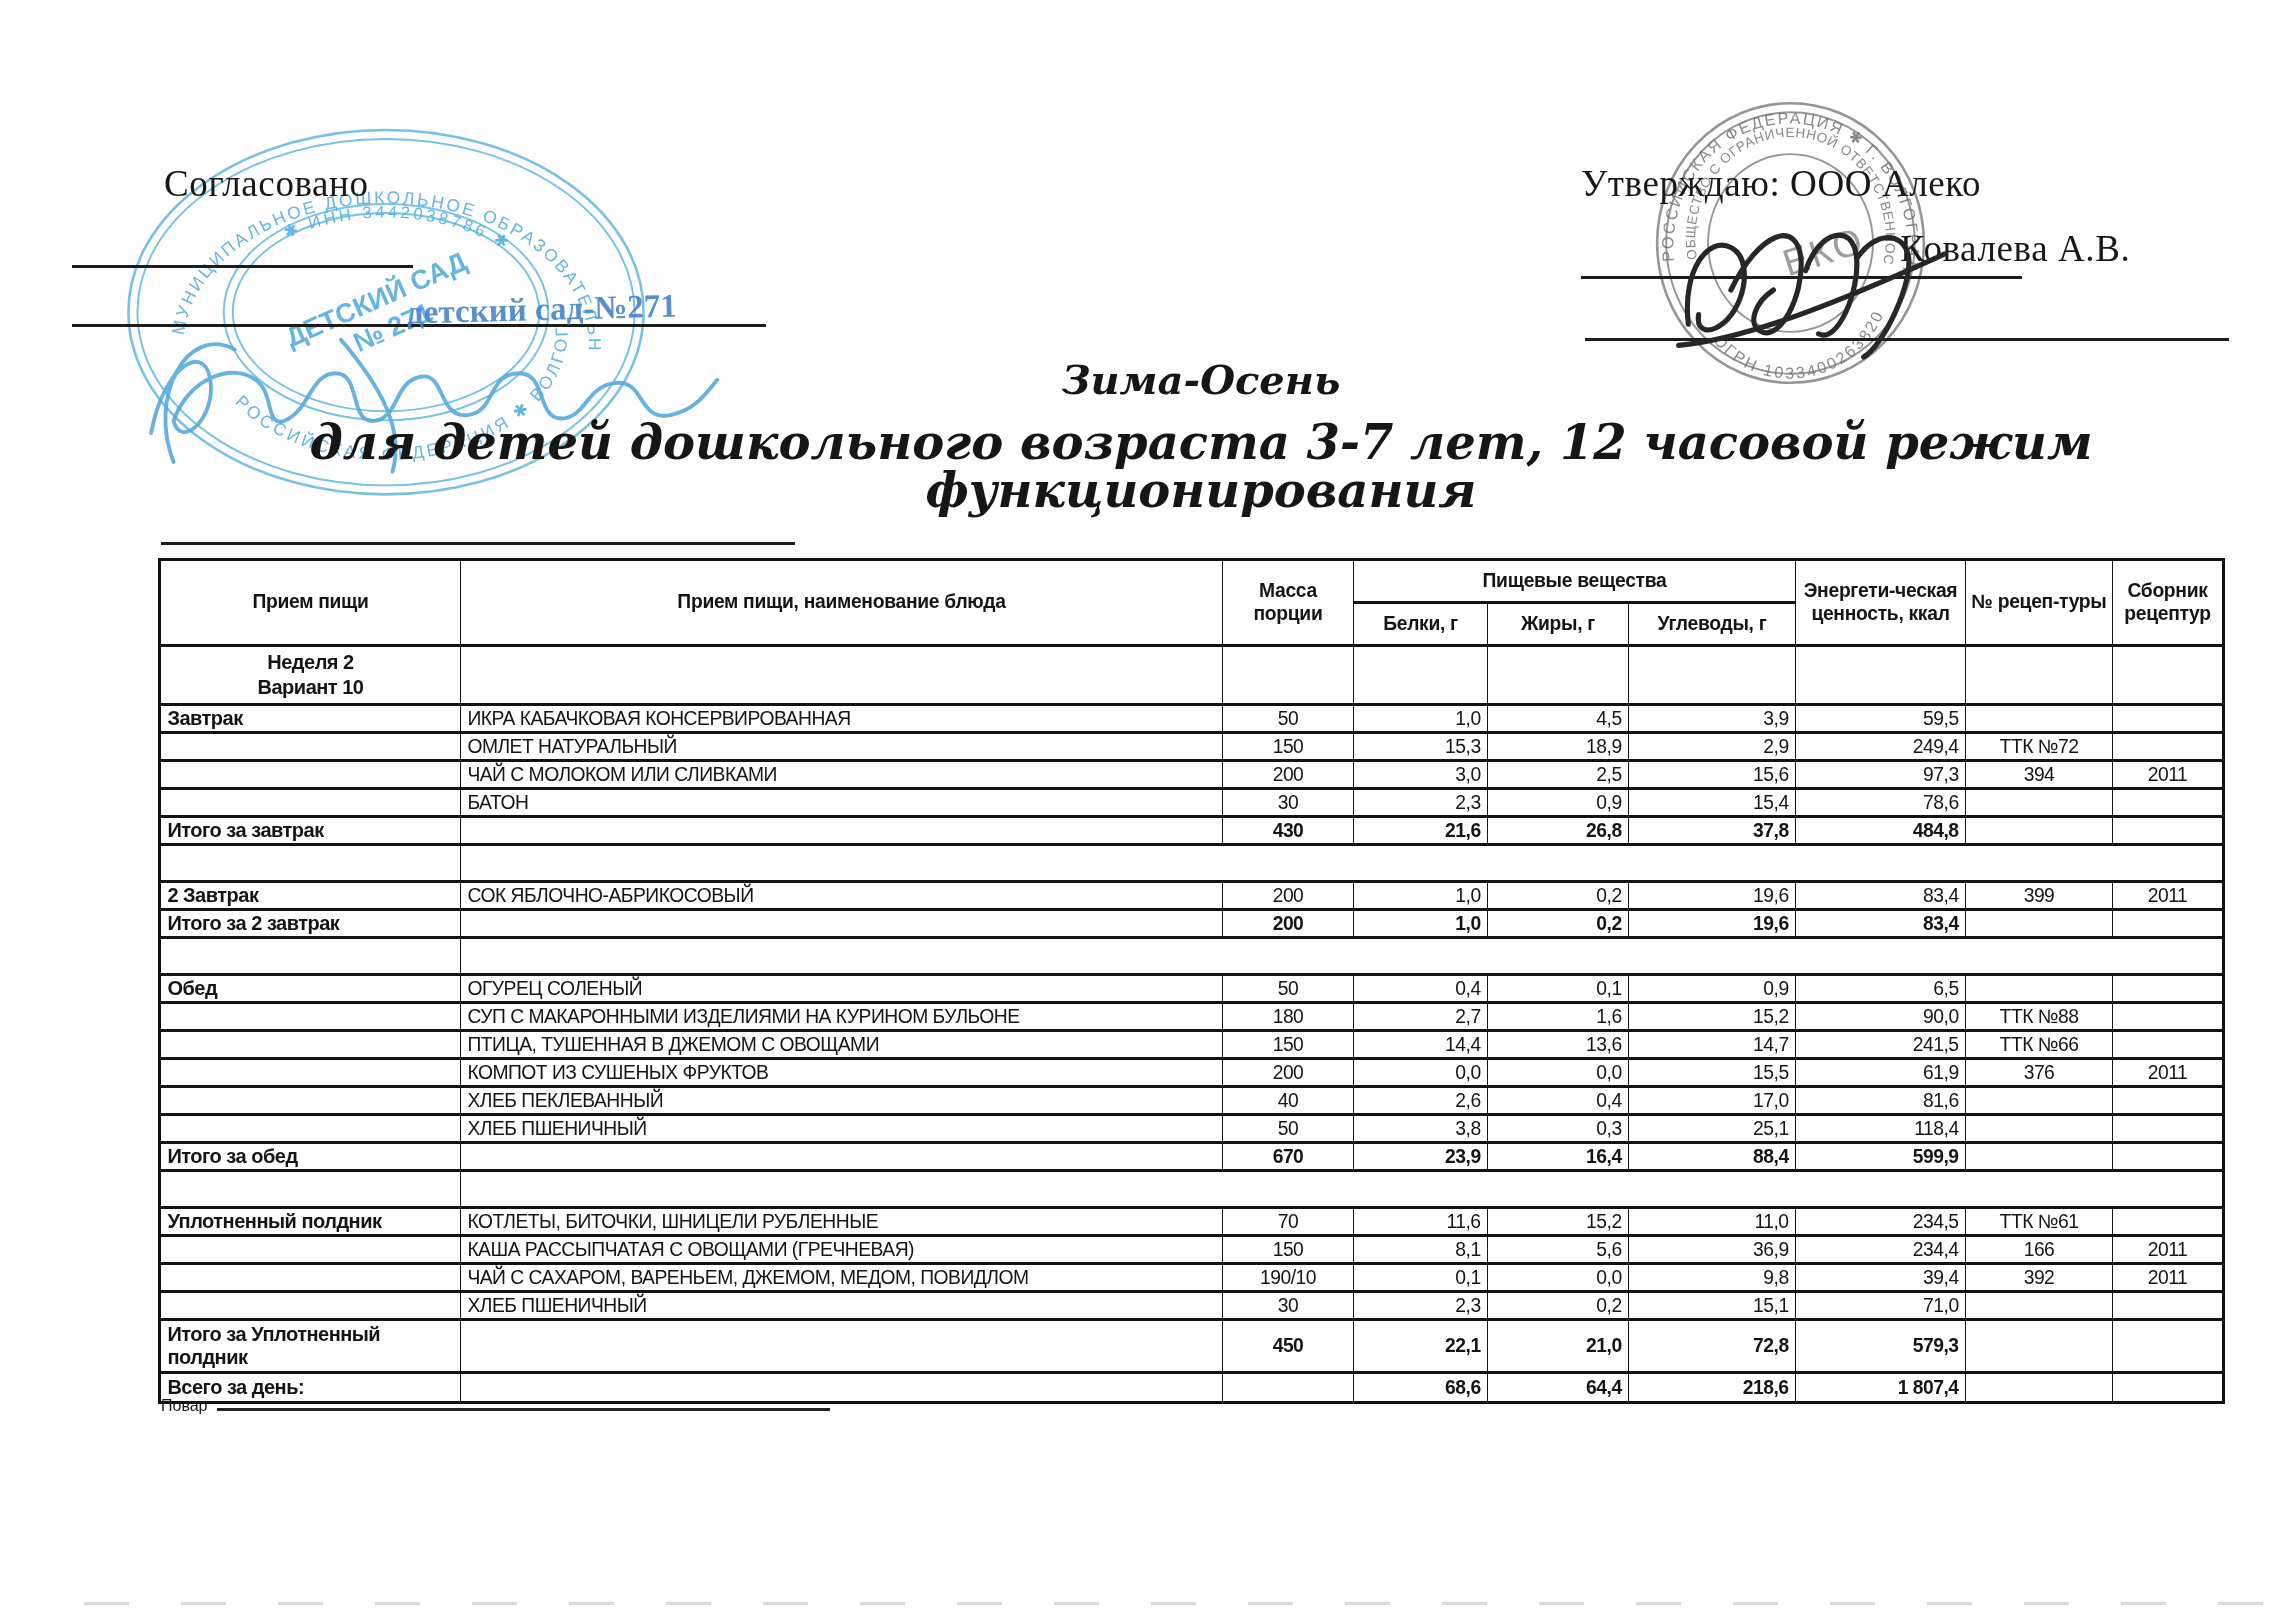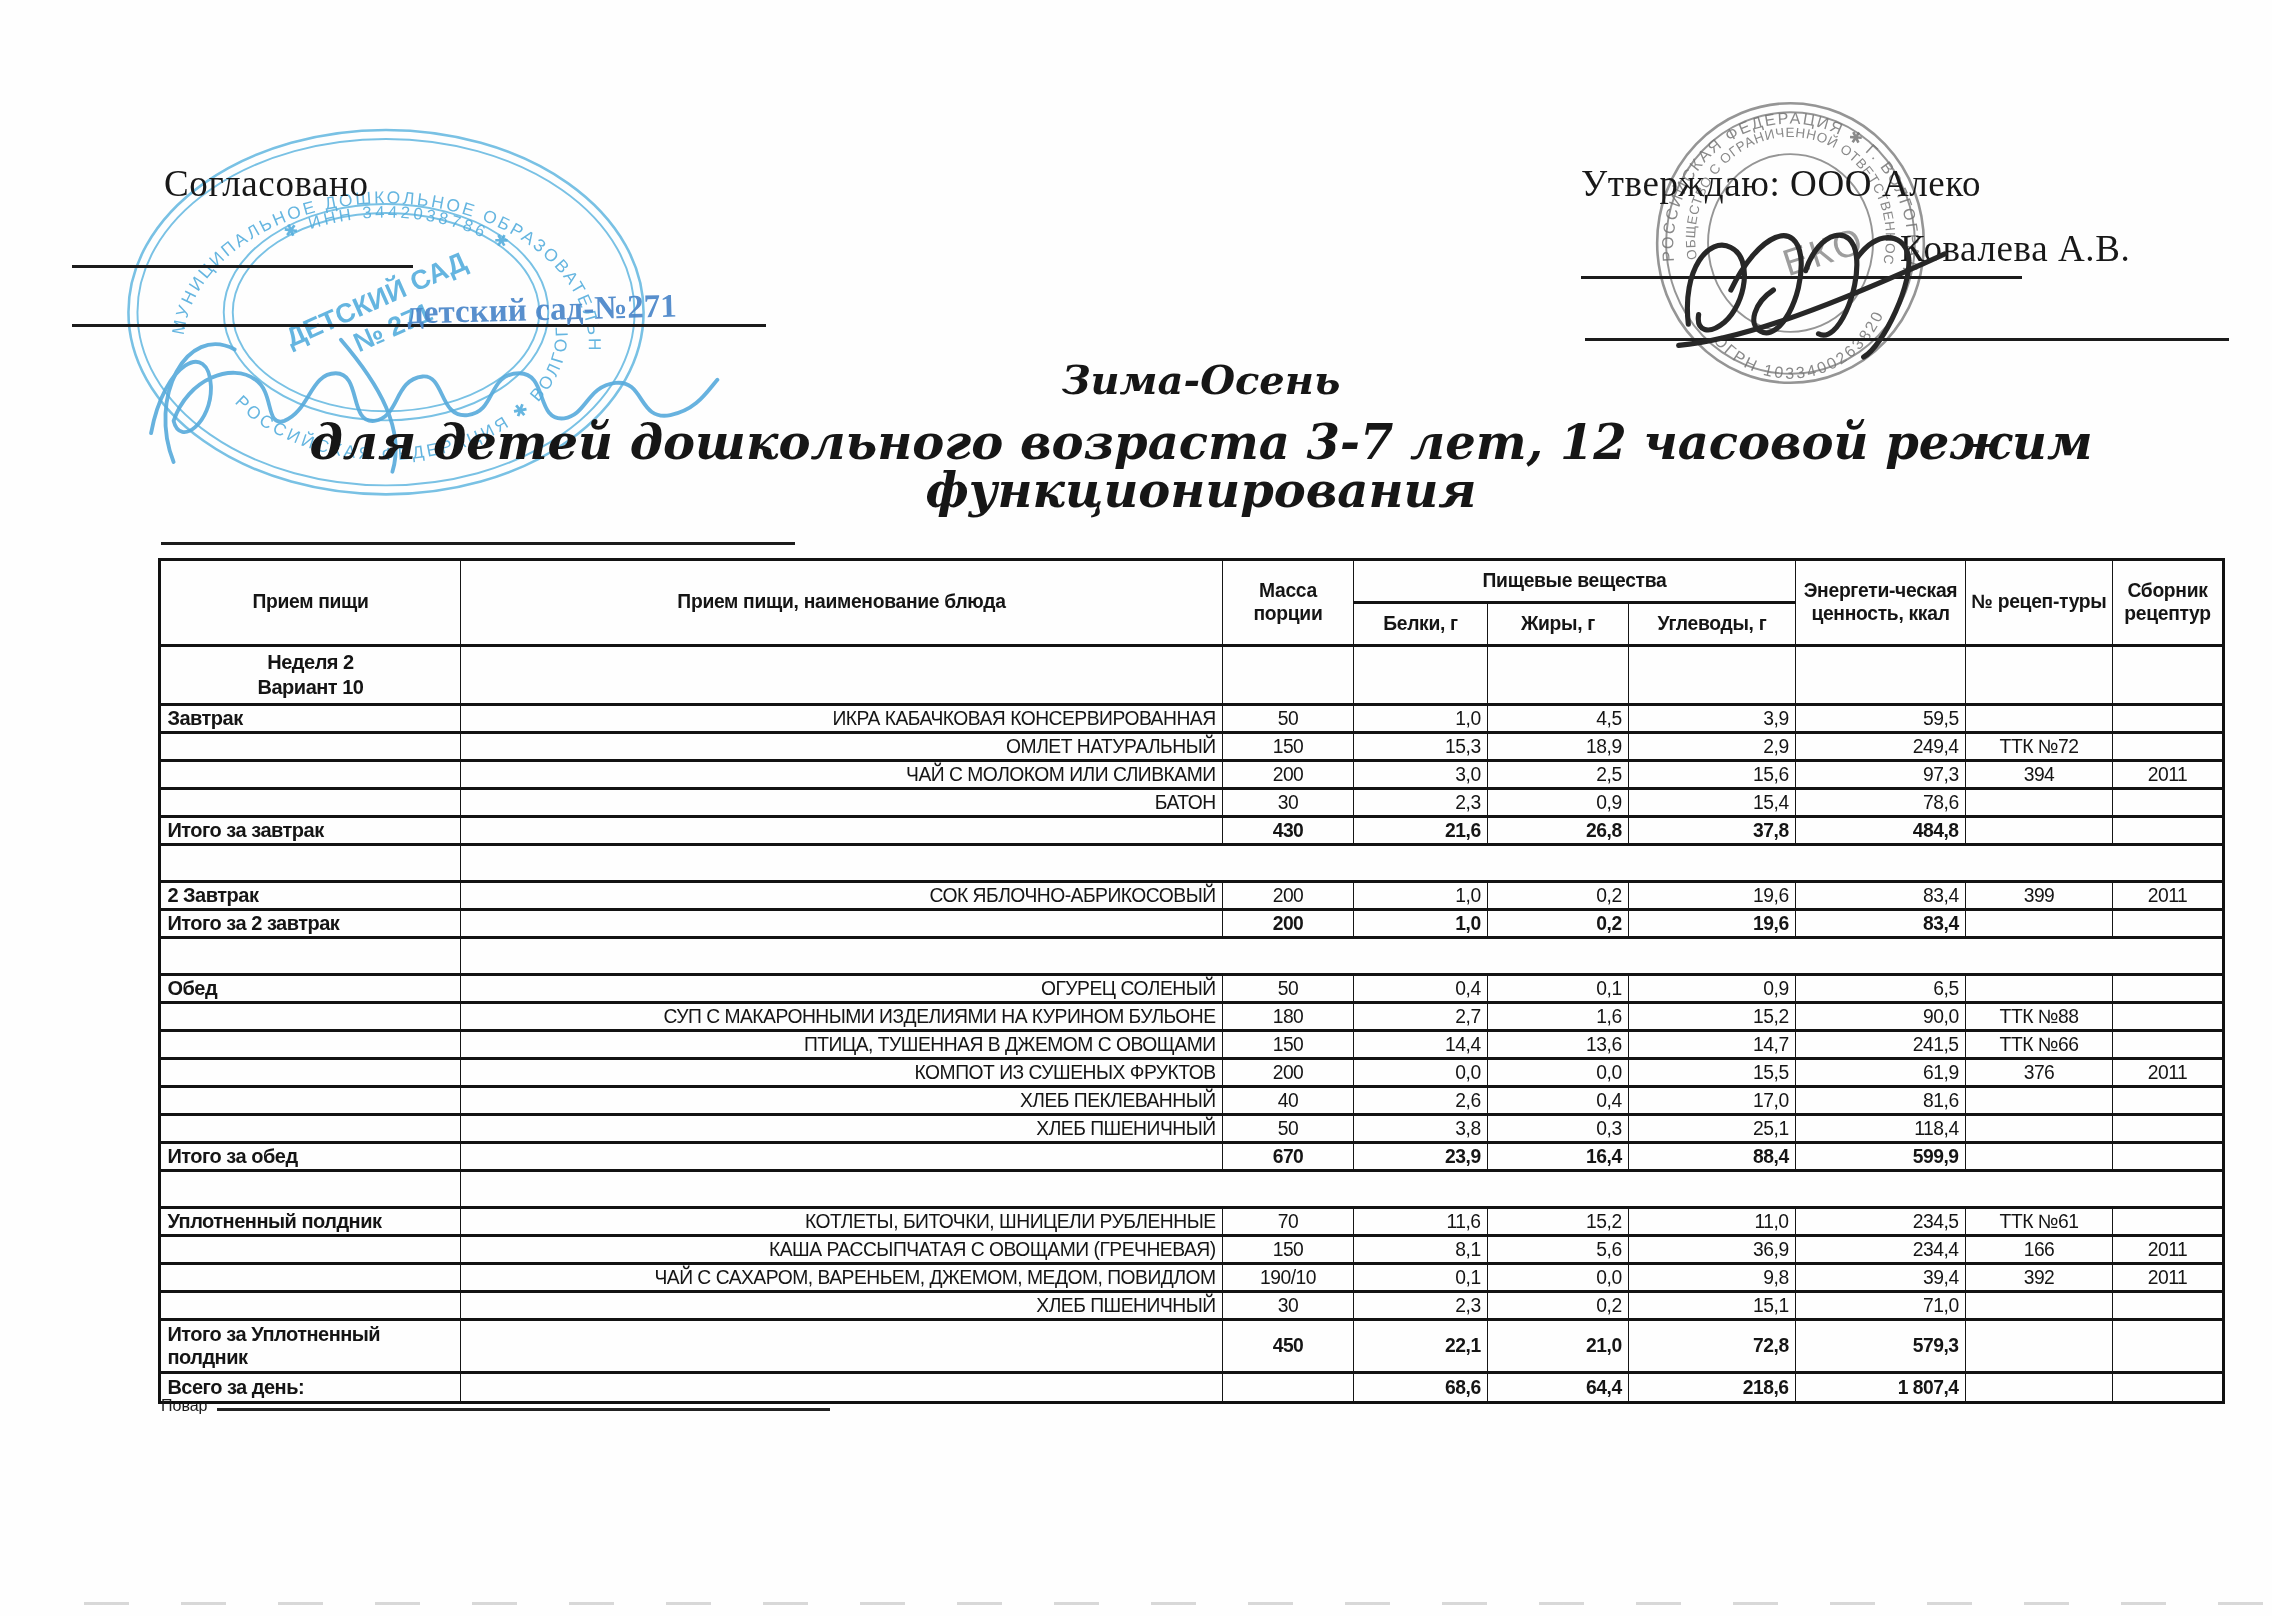--- a/index.html
+++ b/index.html
@@ -51,21 +51,21 @@
     font-size:19.3px;letter-spacing:-0.5px;padding:0.6px 6.4px;vertical-align:middle;
     white-space:nowrap;overflow:hidden;
   }
   #menu thead tr{height:43px;}
   #menu tbody tr{height:28px;}
   #menu tbody tr.week{height:59px;}
   #menu tbody tr.spacer{height:37px;}
   #menu tbody tr.tall{height:53px;}
   #menu tbody tr.grand{height:30px;}
   #menu td.c0{text-align:left;font-size:20px;margin-top:36px;}
-  #menu td.c1{text-align:right;}
+  #menu td.c1{text-align:left;}
   #menu td.c2,#menu td.c7,#menu td.c8{text-align:center;}
   #menu td.c3,#menu td.c4,#menu td.c5,#menu td.c6{text-align:right;}
   #menu tr.section td.c0,#menu tr.week td,#menu tr.total td{font-weight:700;}
   #menu tr.week td.c0{text-align:center;line-height:1.25;}
   #menu tr.spacer td{border-left:none;}
   #menu tr.spacer td.c1{border-left:1.9px solid #161616;}
   #menu tr.tall td.c0{white-space:normal;line-height:1.15;}
   
   .cook-block{position:absolute;left:161px;top:1386px;font-size:16px;color:#1a1a1a;}
   .cook-line{display:inline-block;width:613px;border-bottom:3.2px solid #222;

